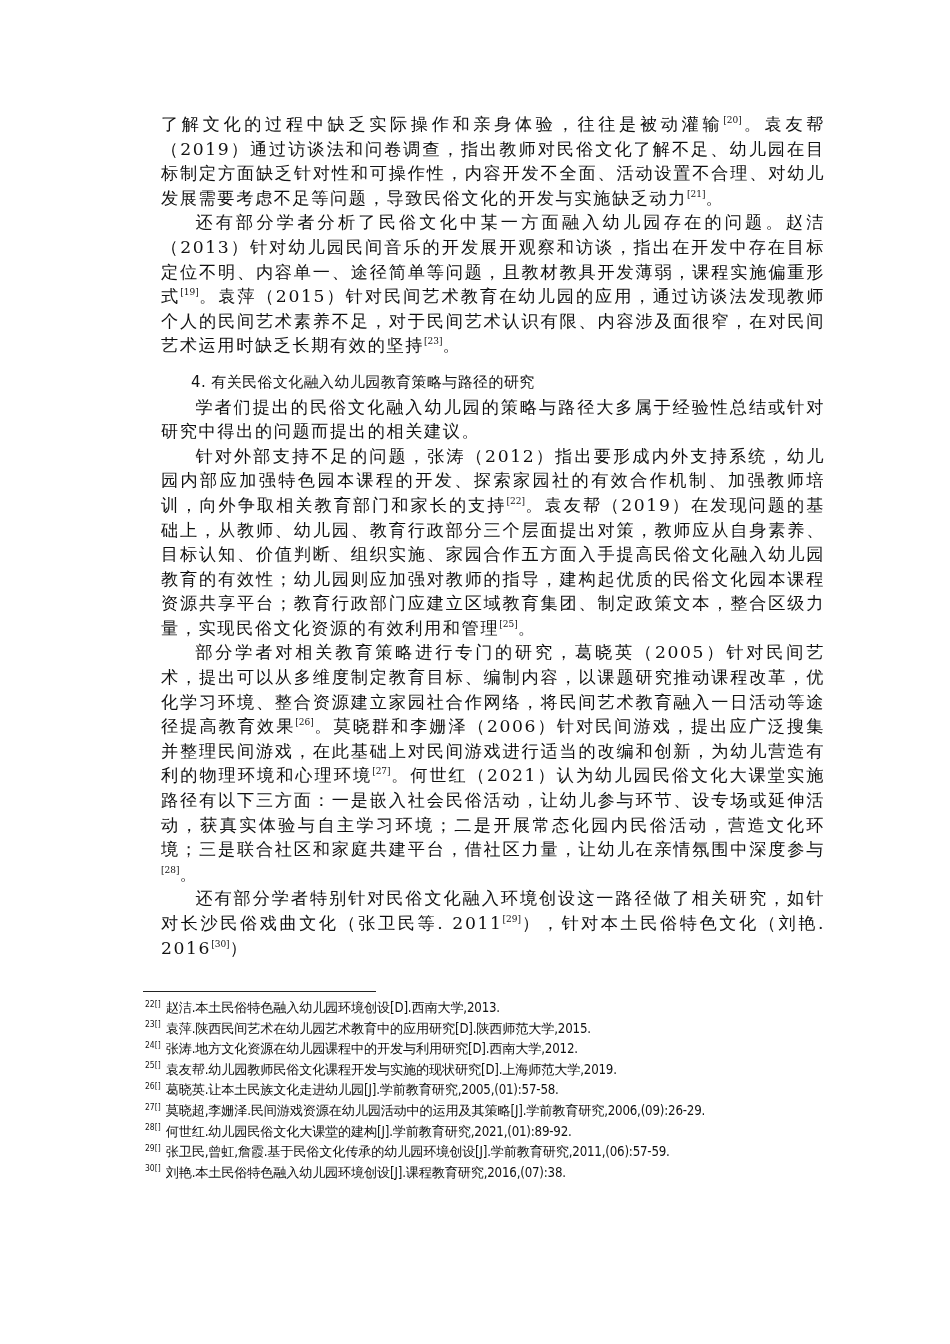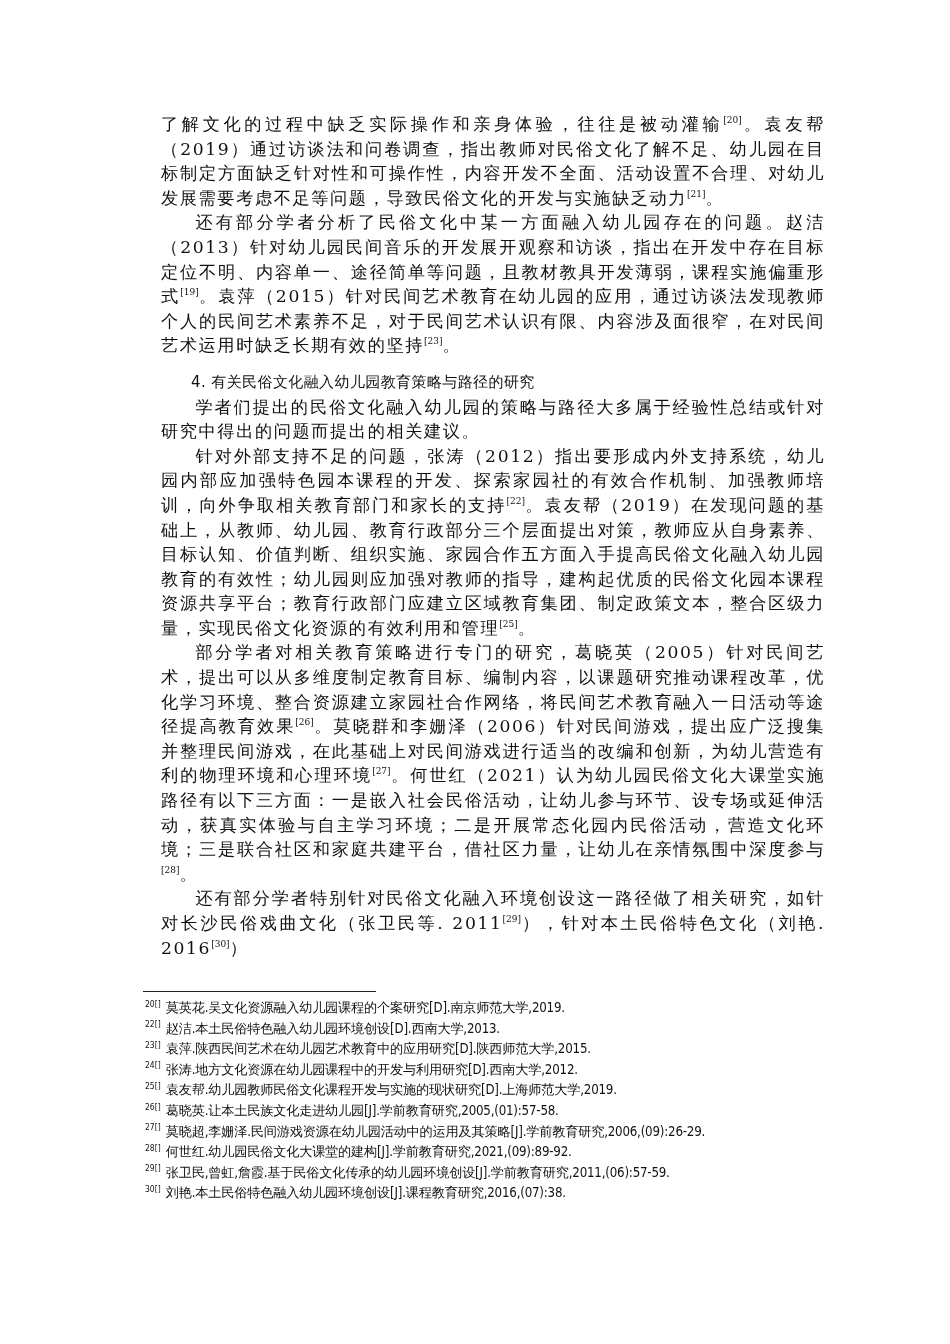--- a/index.html
+++ b/index.html
@@ -31,25 +31,24 @@
     <p class="para">针对外部支持不足的问题，张涛（2012）指出要形成内外支持系统，幼儿园内部应加强特色园本课程的开发、探索家园社的有效合作机制、加强教师培训，向外争取相关教育部门和家长的支持<span class="sup">[22]</span>。袁友帮（2019）在发现问题的基础上，从教师、幼儿园、教育行政部分三个层面提出对策，教师应从自身素养、目标认知、价值判断、组织实施、家园合作五方面入手提高民俗文化融入幼儿园教育的有效性；幼儿园则应加强对教师的指导，建构起优质的民俗文化园本课程资源共享平台；教育行政部门应建立区域教育集团、制定政策文本，整合区级力量，实现民俗文化资源的有效利用和管理<span class="sup">[25]</span>。</p>
     <p class="para">部分学者对相关教育策略进行专门的研究，葛晓英（2005）针对民间艺术，提出可以从多维度制定教育目标、编制内容，以课题研究推动课程改革，优化学习环境、整合资源建立家园社合作网络，将民间艺术教育融入一日活动等途径提高教育效果<span class="sup">[26]</span>。莫晓群和李姗泽（2006）针对民间游戏，提出应广泛搜集并整理民间游戏，在此基础上对民间游戏进行适当的改编和创新，为幼儿营造有利的物理环境和心理环境<span class="sup">[27]</span>。何世红（2021）认为幼儿园民俗文化大课堂实施路径有以下三方面：一是嵌入社会民俗活动，让幼儿参与环节、设专场或延伸活动，获真实体验与自主学习环境；二是开展常态化园内民俗活动，营造文化环境；三是联合社区和家庭共建平台，借社区力量，让幼儿在亲情氛围中深度参与<span class="sup">[28]</span>。</p>
     <p class="para">还有部分学者特别针对民俗文化融入环境创设这一路径做了相关研究，如针对长沙民俗戏曲文化（张卫民等. 2011<span class="sup">[29]</span>），针对本土民俗特色文化（刘艳. 2016<span class="sup">[30]</span>）</p>
 
     <div class="spacer"></div>
   </div>
 
   <div class="fn-rule"></div>
 
   <div class="footnotes">
-    <div class="fn"><span class="fn-num">20[]</span><span>莫英花.吴文化资源融入幼儿园课程的个案研究[D].南京师范大学,2019.</span></div>
     <div class="fn"><span class="fn-num">22[]</span><span>赵洁.本土民俗特色融入幼儿园环境创设[D].西南大学,2013.</span></div>
     <div class="fn"><span class="fn-num">23[]</span><span>袁萍.陕西民间艺术在幼儿园艺术教育中的应用研究[D].陕西师范大学,2015.</span></div>
     <div class="fn"><span class="fn-num">24[]</span><span>张涛.地方文化资源在幼儿园课程中的开发与利用研究[D].西南大学,2012.</span></div>
     <div class="fn"><span class="fn-num">25[]</span><span>袁友帮.幼儿园教师民俗文化课程开发与实施的现状研究[D].上海师范大学,2019.</span></div>
     <div class="fn"><span class="fn-num">26[]</span><span>葛晓英.让本土民族文化走进幼儿园[J].学前教育研究,2005,(01):57-58.</span></div>
     <div class="fn"><span class="fn-num">27[]</span><span>莫晓超,李姗泽.民间游戏资源在幼儿园活动中的运用及其策略[J].学前教育研究,2006,(09):26-29.</span></div>
-    <div class="fn"><span class="fn-num">28[]</span><span>何世红.幼儿园民俗文化大课堂的建构[J].学前教育研究,2021,(09):89-92.</span></div>
+    <div class="fn"><span class="fn-num">28[]</span><span>何世红.幼儿园民俗文化大课堂的建构[J].学前教育研究,2021,(01):89-92.</span></div>
     <div class="fn"><span class="fn-num">29[]</span><span>张卫民,曾虹,詹霞.基于民俗文化传承的幼儿园环境创设[J].学前教育研究,2011,(06):57-59.</span></div>
     <div class="fn"><span class="fn-num">30[]</span><span>刘艳.本土民俗特色融入幼儿园环境创设[J].课程教育研究,2016,(07):38.</span></div>
   </div>
 
 </div>
 
 </body></html>

